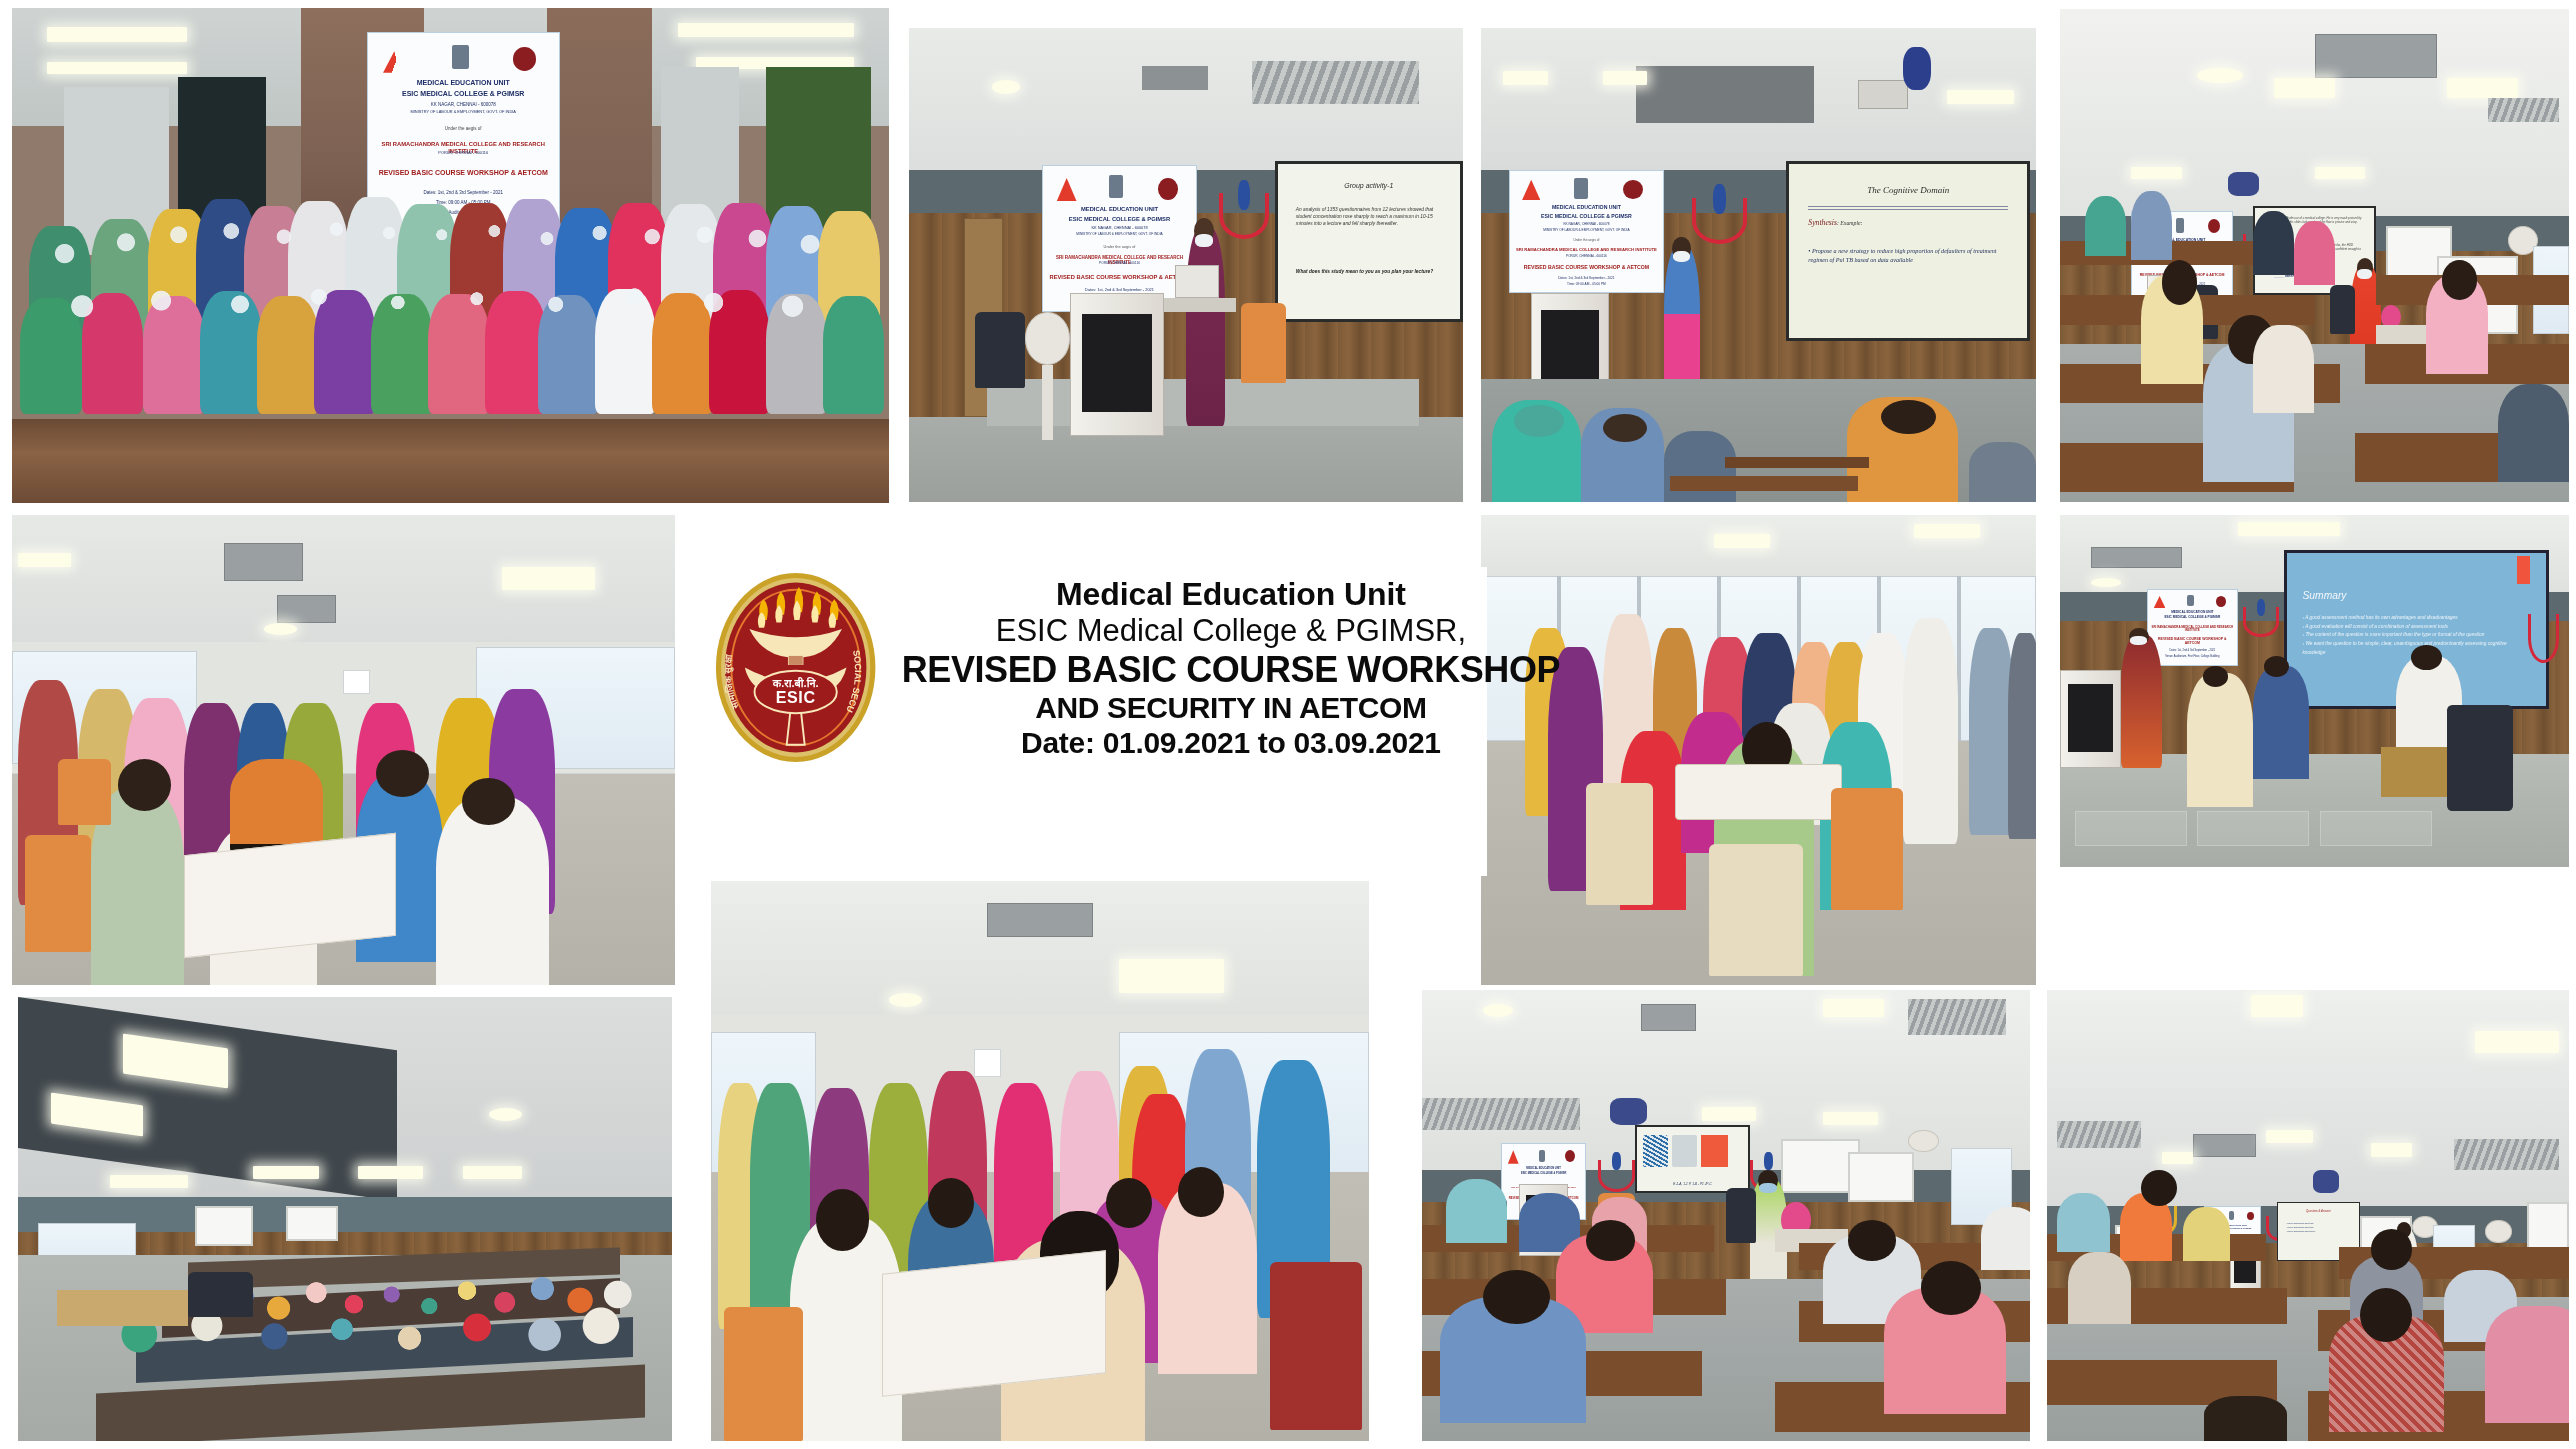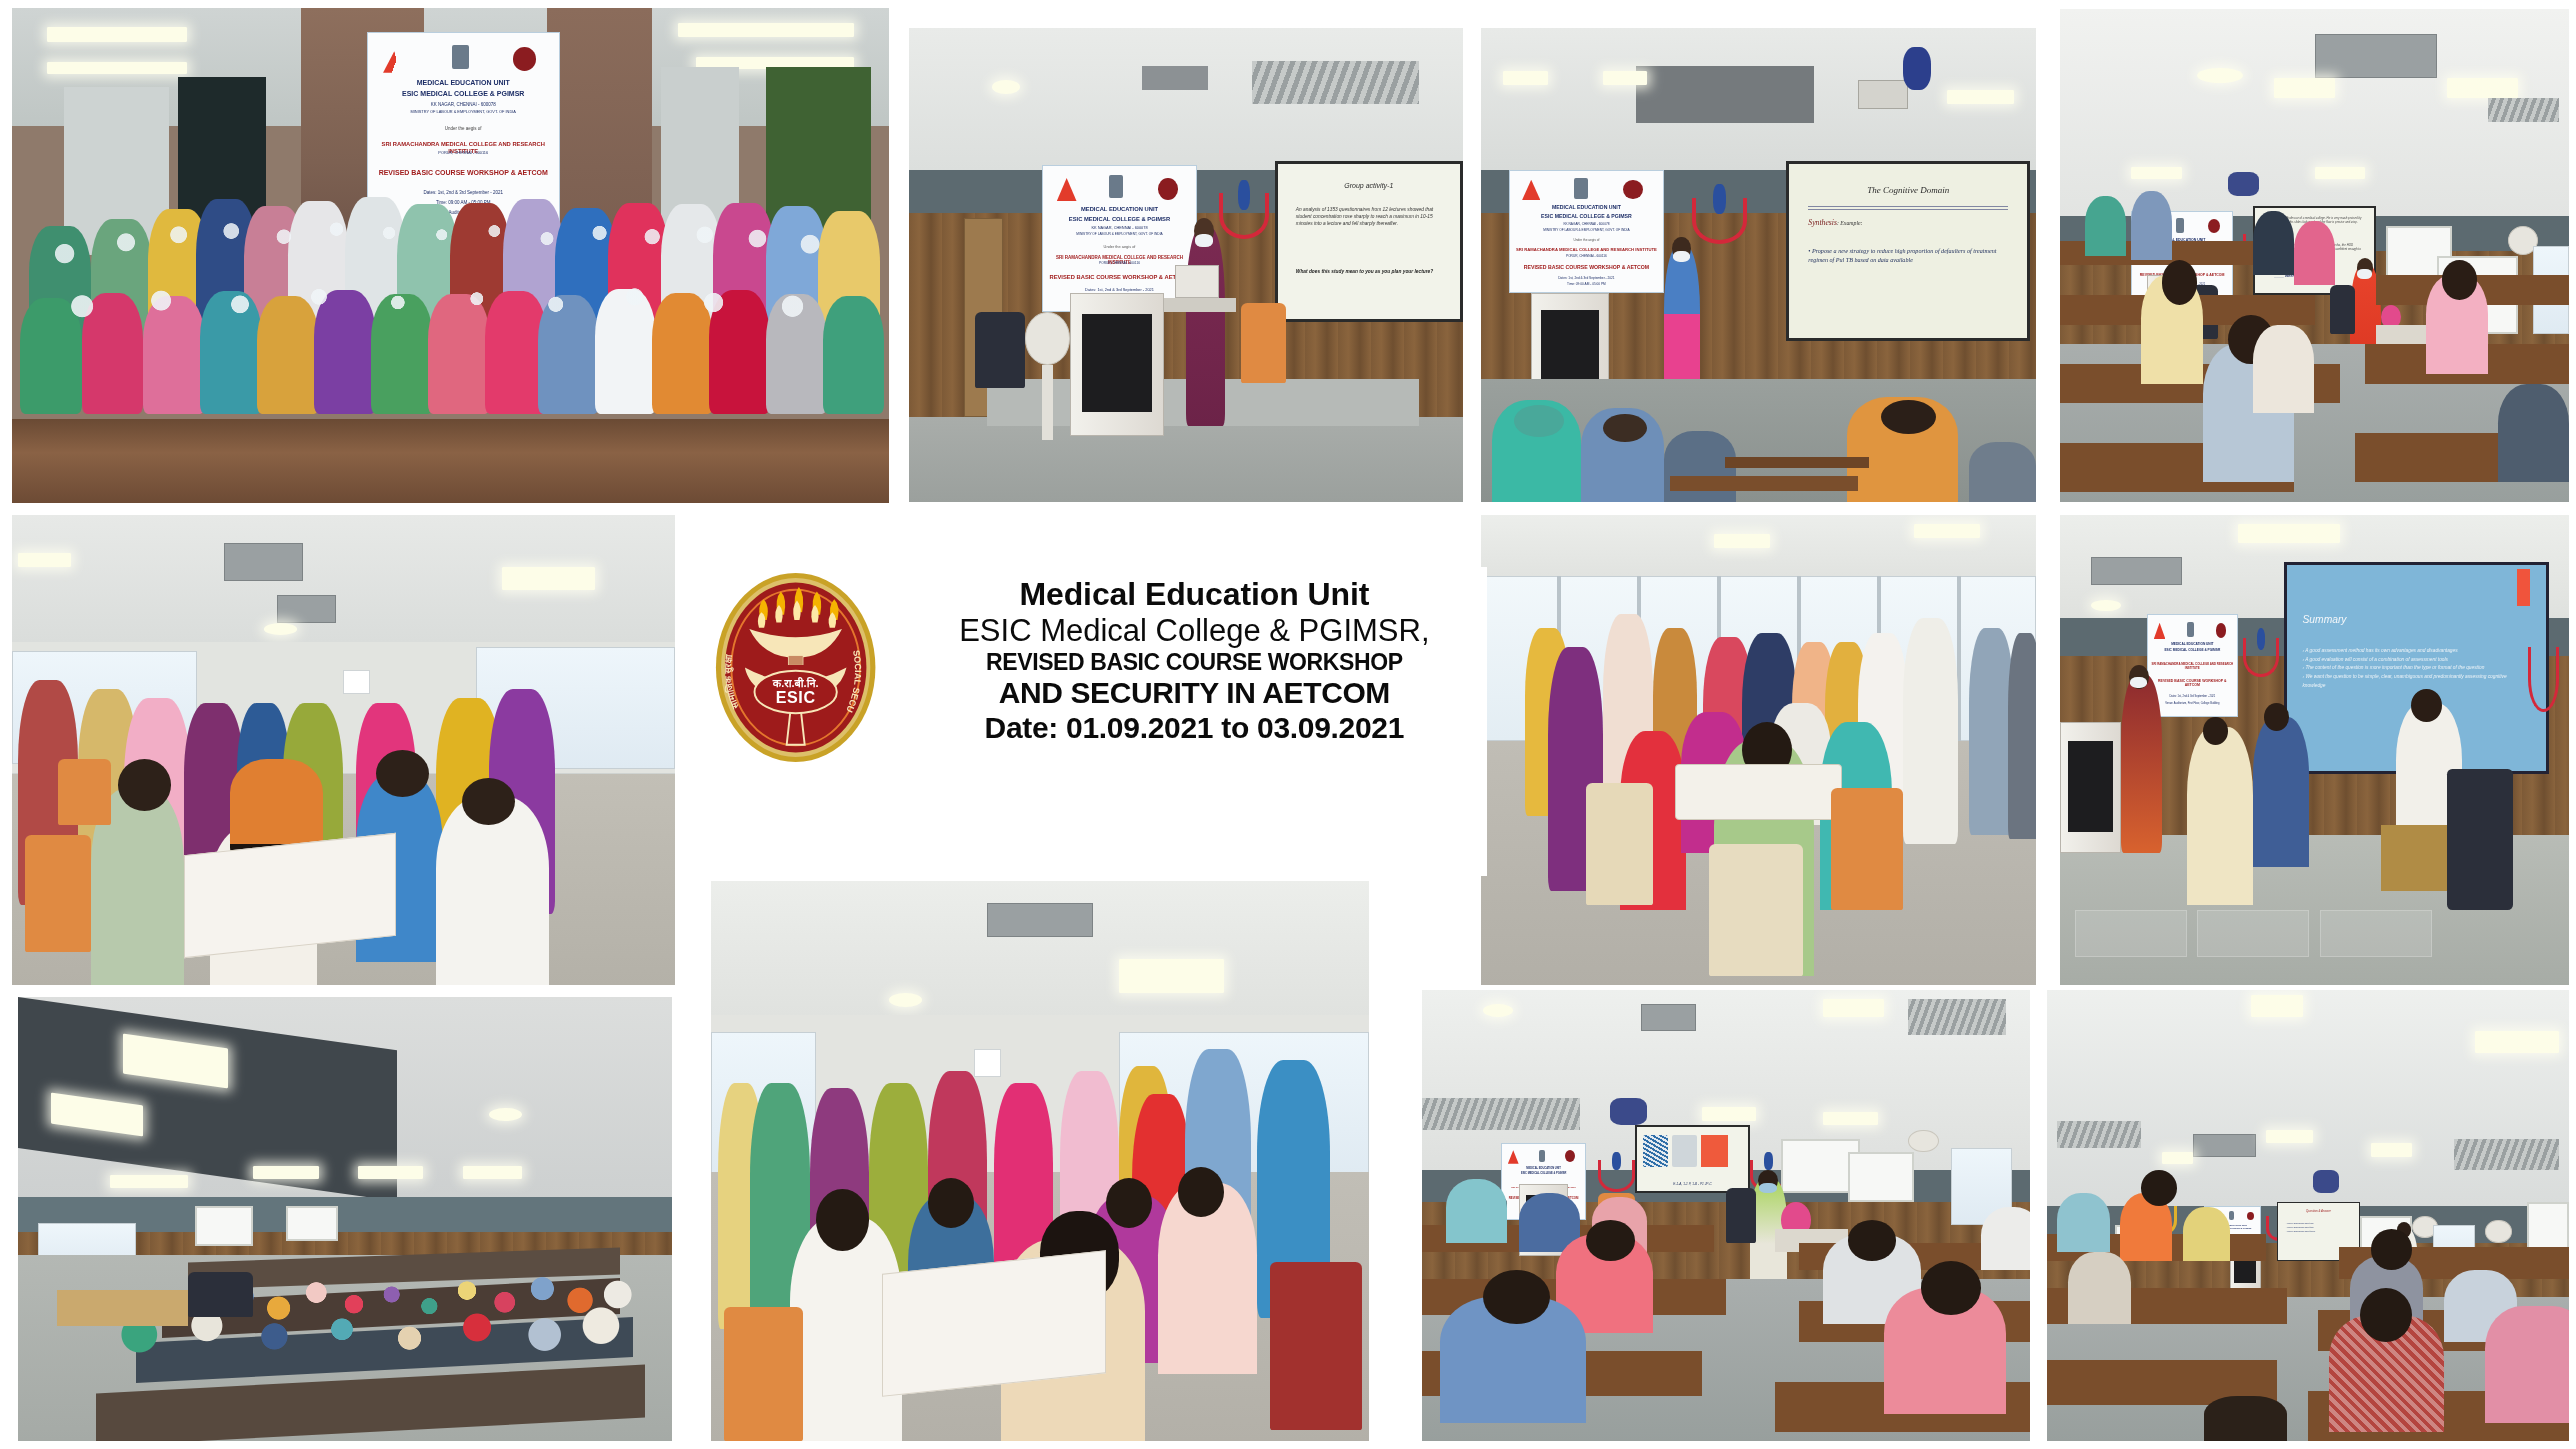--- a/index.html
+++ b/index.html
@@ -45,21 +45,21 @@
     background:#ffffff; display:flex; align-items:flex-start; gap:16.7px;
   }
   .logo-wrap { width:177px; height:193px; flex:0 0 177px; position:relative; margin-top:3.9px; }
   .esic-logo { position:absolute; left:6.4px; top:0; width:164px; height:193px; }
 
   .titles { flex:1; padding-top:9px; color:#0b0b0b; }
   .t-line { text-align:center; line-height:1.16; white-space:nowrap; }
   .t1 { font-size:32px; font-weight:bold; letter-spacing:-0.1px; }
   .t2 { font-size:31px; font-weight:normal; }
   .t3 { font-size:31px; font-weight:bold; }
-  .t4 { font-size:23px; font-weight:bold; letter-spacing:-0.4px; }
+  .t4 { font-size:36px; font-weight:bold; letter-spacing:-0.4px; }
   .t5 { font-size:30px; font-weight:bold; letter-spacing:-0.4px; }
   .t6 { font-size:30px; font-weight:bold; letter-spacing:-0.3px; }
 
   
   .tiny { font-size:5.8px; line-height:1.15; }
 </style>
 </head>
 <body>
 
 <div class="collage">
@@ -457,21 +457,21 @@
       <div style="position:absolute;left:47%;top:44%;width:9%;height:12%;border-radius:50%;background:#241a13"></div>
       <div style="position:absolute;left:61%;top:44%;width:13%;height:40%;background:#40b8b1;border-radius:38% 38% 0 0"></div>
 
       <div class="table-round" style="left:35%;top:53%;width:30%;height:12%"></div>
       <div class="chair" style="left:19%;top:57%;width:12%;height:26%;background:#e6d9b8"></div>
       <div class="chair" style="left:63%;top:58%;width:13%;height:26%"></div>
       <div class="chair" style="left:41%;top:70%;width:17%;height:28%;background:#e7dcc0"></div>
     </div>
   </div>
 
-  <div class="photo" style="left:2060px;top:515px;width:509px;height:470px;background:#1d4ed8;">
+  <div class="photo" style="left:2060px;top:515px;width:509px;height:352px;background:#1d4ed8;">
     <div class="scene">
       <div style="position:absolute;left:0;top:0;width:100%;height:22%;background:linear-gradient(#eceeeb,#dfe1de)"></div>
       <div class="ceil-vent" style="left:6%;top:9%;width:18%;height:6%"></div>
       <div class="ceil-light" style="left:35%;top:2%;width:20%;height:4%"></div>
       <div class="ceil-light" style="left:6%;top:18%;width:6%;height:2.5%;border-radius:50%"></div>
       <div class="wall-grey" style="top:22%;height:8%"></div>
       <div class="wall-wood" style="top:30%;height:44%"></div>
 
       <div class="screen blue" style="left:44%;top:10%;width:52%;height:45%;background:#7fb6d8;">
         <div style="position:absolute;right:6%;top:2%;width:5%;height:18%;background:#f0543c"></div>

